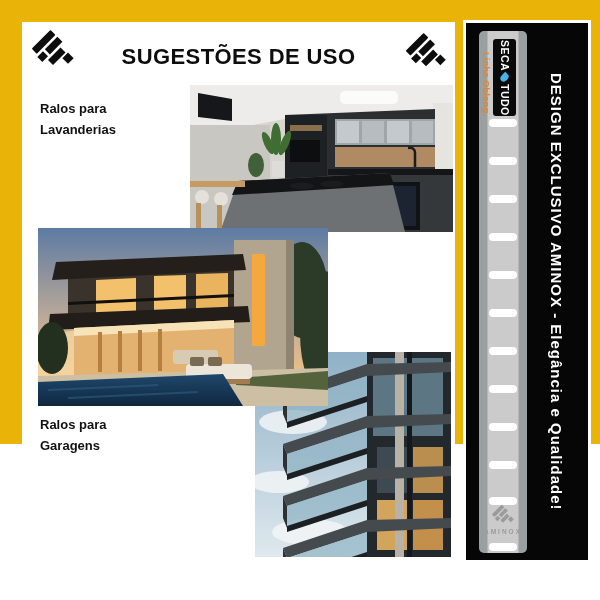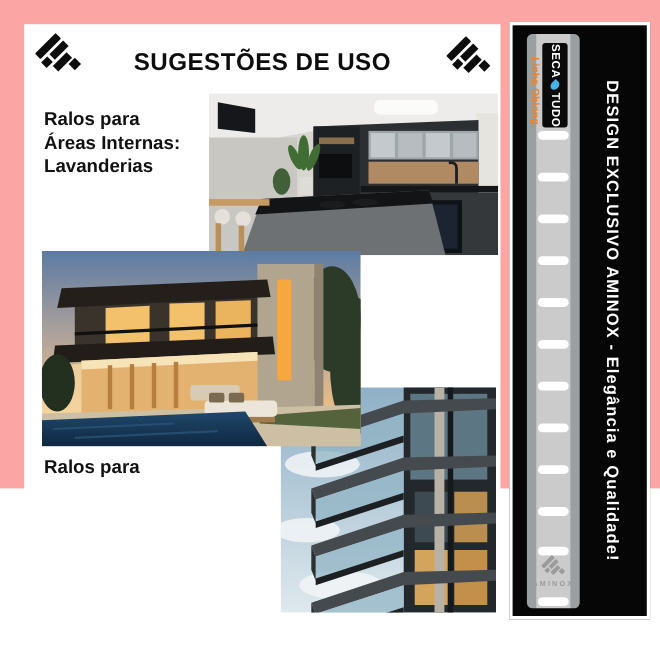--- a/index.html
+++ b/index.html
@@ -1,35 +1,35 @@
 <!DOCTYPE html>
 <html><head>
 <meta charset="utf-8">
 <style>
   html,body{margin:0;padding:0;}
   body{width:600px;height:600px;font-family:"Liberation Sans",sans-serif;overflow:hidden;}
-  .page{position:relative;width:600px;height:444px;background:#fca5a5;}
+  .page{position:relative;width:600px;height:444px;background:#eab308;}
 
   
   .card{position:absolute;left:22px;top:22px;width:433px;height:543px;background:#ffffff;}
 
   .logo{position:absolute;width:46px;height:46px;color:#0d0d0d;}
   .logo.left{left:8px;top:5px;}
   .logo.right{right:7px;top:8px;width:44px;height:44px;}
 
   .title{position:absolute;left:0;right:0;top:22px;text-align:center;
          font-size:22px;font-weight:700;color:#0d0d0d;letter-spacing:.4px;}
 
   .photo{position:absolute;overflow:hidden;}
   .photo svg{display:block;width:100%;height:100%;}
   .photo.kitchen{left:168px;top:63px;width:263px;height:147px;z-index:1;}
   .photo.building{left:233px;top:330px;width:196px;height:205px;z-index:1;}
   .photo.house{left:16px;top:206px;width:290px;height:178px;z-index:2;}
 
-  .tb{position:absolute;left:18px;width:210px;font-size:17px;line-height:21.2px;
+  .tb{position:absolute;left:18px;width:210px;font-size:13px;line-height:21.2px;
       font-weight:700;color:#111;z-index:3;}
   .tb.internas{top:76px;}
   .tb.externas{top:392px;}
 
   
   .panel{position:absolute;left:463px;top:20px;width:128px;height:543px;
          background:#060606;border:3px solid #ffffff;box-sizing:border-box;}
 
   .strip{position:absolute;left:13px;top:8px;width:48px;height:522px;border-radius:5px;
          background:linear-gradient(90deg,#9aa0a0 0px,#9aa0a0 8px,#cbcbcb 9px,#cbcbcb 39px,#9aa0a0 40px,#9aa0a0 48px);}
@@ -206,26 +206,26 @@
         <g stroke="#2c577a" stroke-width="2" opacity="0.7">
           <line x1="10" y1="162" x2="120" y2="157"></line>
             <line x1="30" y1="170" x2="160" y2="164"></line>
         </g>
         <ellipse cx="14" cy="120" rx="16" ry="26" fill="#23301f"></ellipse>
       </svg>
     </div>
 
     <div class="tb internas">
       <div>Ralos para</div>
-      <div>Áreas Internas:</div>
       <div>Lavanderias</div>
     </div>
 
     <div class="tb externas">
       <div>Ralos para</div>
+      <div>Garagens</div>
     </div>
   </div>
 
   <div class="panel">
 
     <div class="strip">
       <div class="linha">Linha Oblong.</div>
       <div class="brand-label">
         <span>SECA</span>
         <span class="droplet"></span>

